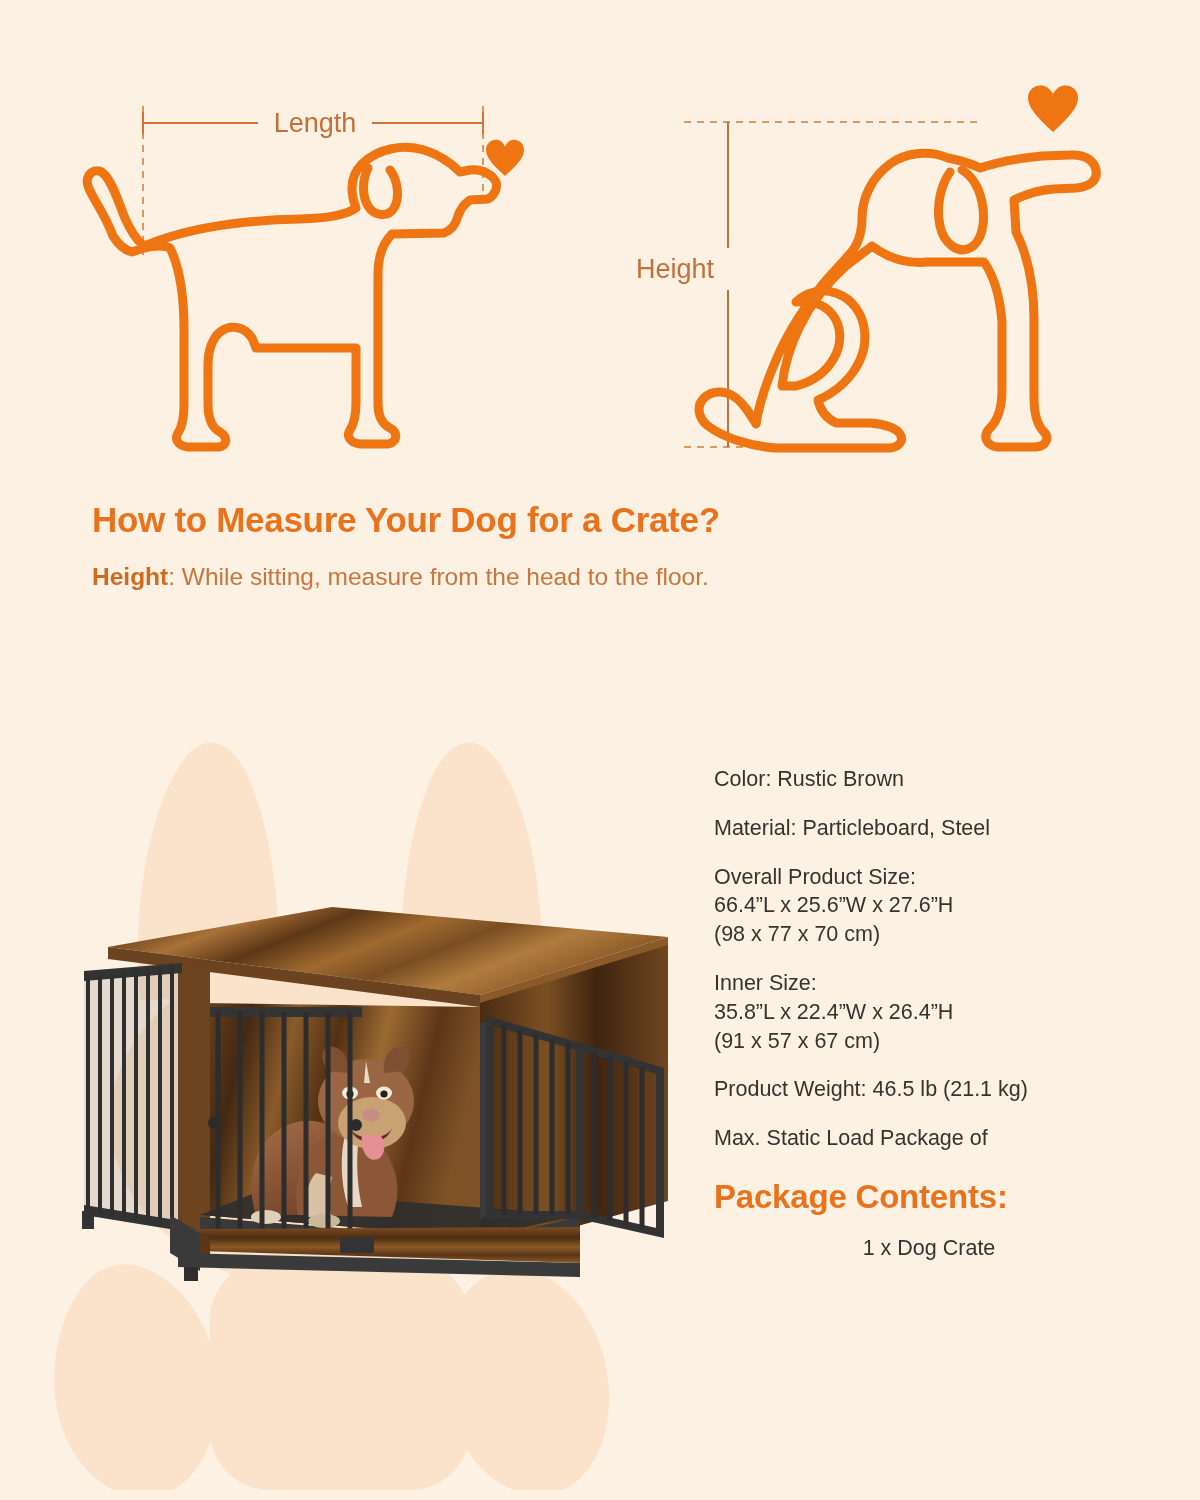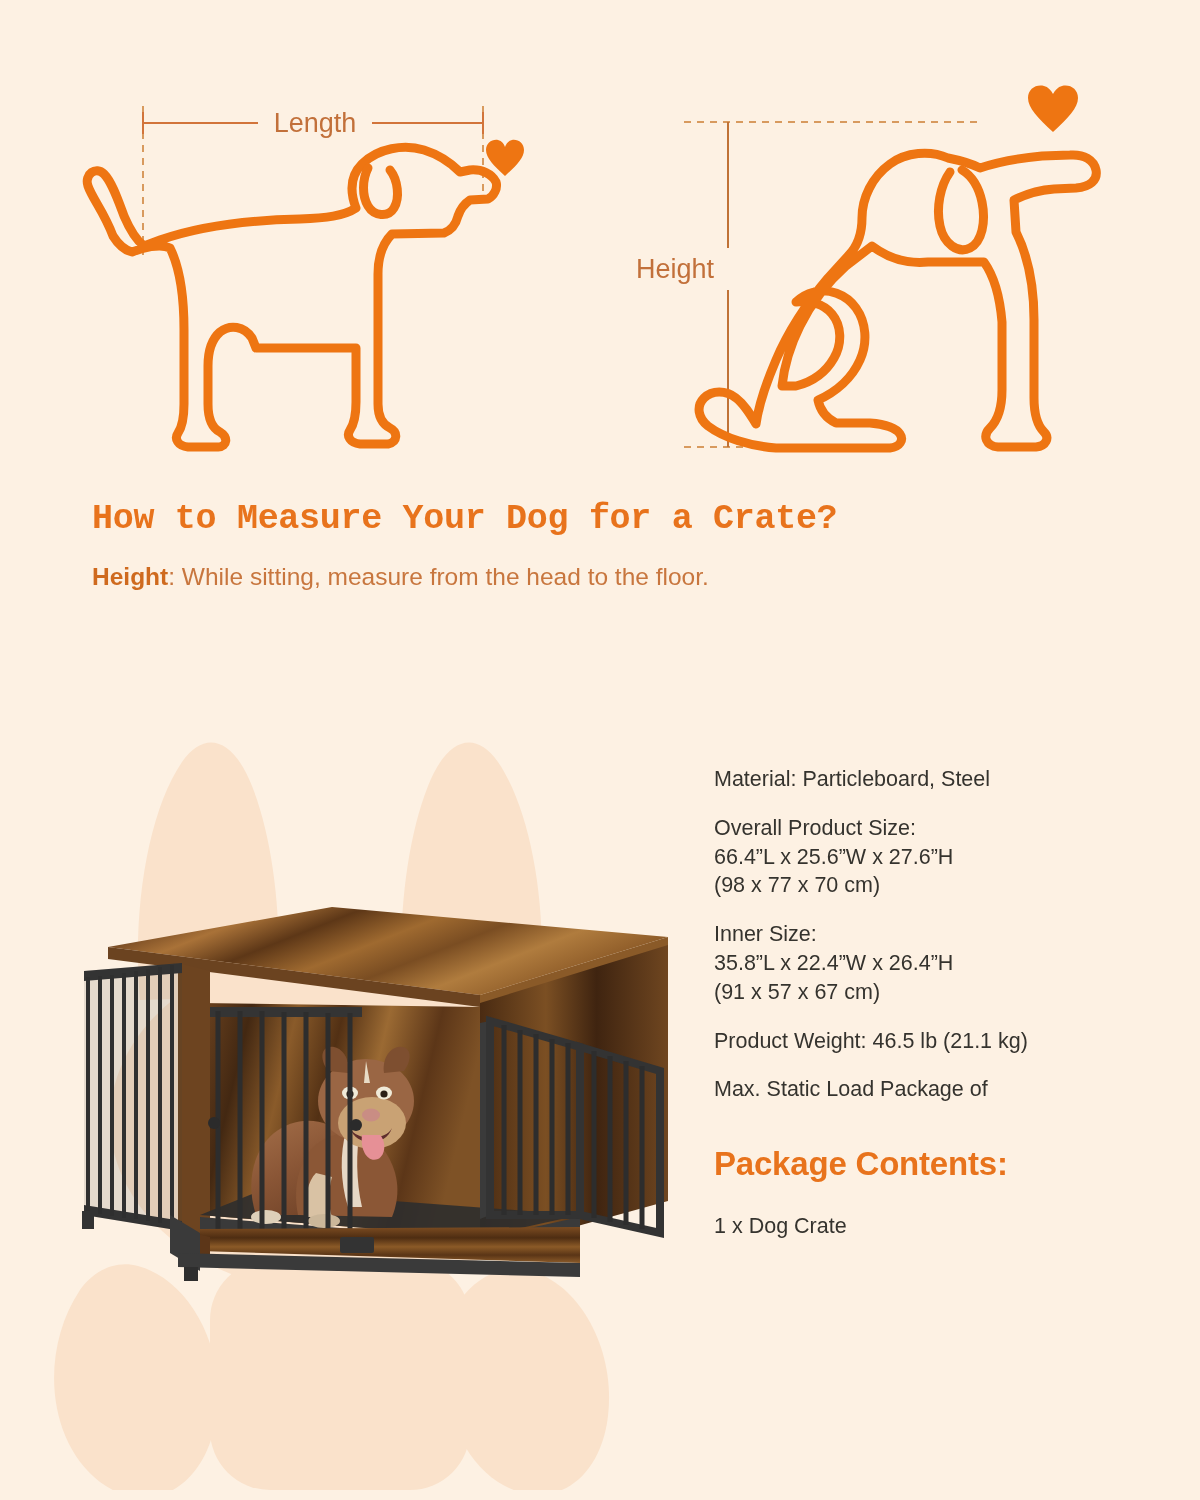--- a/index.html
+++ b/index.html
@@ -20,21 +20,20 @@
   .diagram-svg { position: absolute; left: 0; top: 0; }
 
   
   #measure-block {
     position: absolute; left: 92px; top: 500px; width: 1010px;
   }
   #measure-title {
     font-size: 35px; font-weight: bold; color: #e8731c;
     letter-spacing: -0.3px;
     line-height: 1.12;
-    font-family: Liberation Mono, monospace;
   }
   .measure-line {
     font-size: 24.5px; color: #c8763e; line-height: 1.52;
     white-space: nowrap;
   }
   #measure-lines { margin-top: 19px; }
   .measure-key { font-weight: bold; color: #cf6a1e; }
 
   
   #watermark {
@@ -55,22 +54,22 @@
   }
   .section-head {
     font-size: 33px; font-weight: bold; color: #e8731c;
     letter-spacing: -0.2px; line-height: 1.1;
   }
   .spec-item {
     font-size: 21.5px; color: #35332e; line-height: 1.34;
     margin-top: 20px;
   }
   .spec-item .l2 { display: block; }
-  #pkg-head { margin-top: 42px; }
-  #pkg-list { margin-top: 29px; }
+  #pkg-head { margin-top: 26px; }
+  #pkg-list { margin-top: 18px; text-align: center; }
   .pkg-item { font-size: 21.5px; color: #35332e; line-height: 1.42; }
 </style>
 </head>
 <body>
 
 <div id="diagram-band">
 
   <svg class="diagram-svg" width="1200" height="480" viewBox="0 0 1200 480">
 
     <g>
@@ -399,20 +398,23 @@
     <rect x="22" y="326" width="12" height="18" fill="#333333"></rect>
     <rect x="124" y="382" width="14" height="14" fill="#2e2e2e"></rect>
   </svg>
 </div>
 
 <div id="spec-col">
 
 
   <div id="spec-list">
     <div class="spec-item">
+      <span>Color: Rustic Brown</span>
+    </div>
+    <div class="spec-item">
       <span>Material: Particleboard, Steel</span>
     </div>
     <div class="spec-item">
       <span class="l2">Overall Product Size:</span>
       <span class="l2">66.4”L x 25.6”W x 27.6”H</span>
       <span class="l2">(98 x 77 x 70 cm)</span>
     </div>
     <div class="spec-item">
       <span class="l2">Inner Size:</span>
       <span class="l2">35.8”L x 22.4”W x 26.4”H</span>

